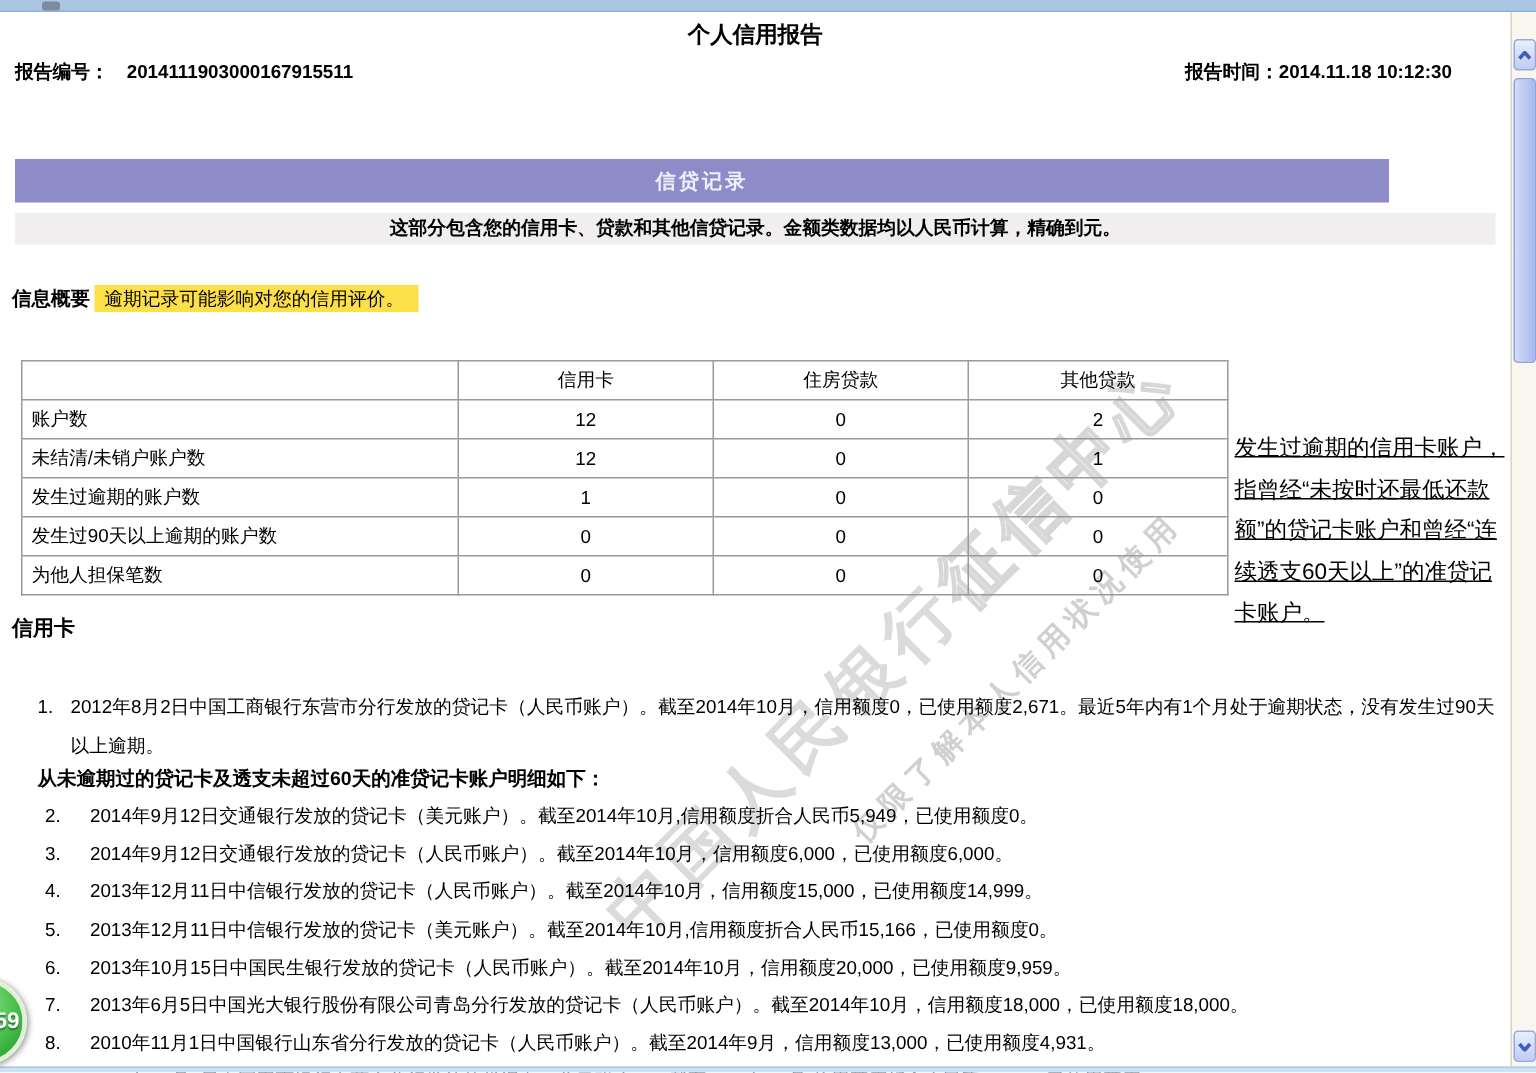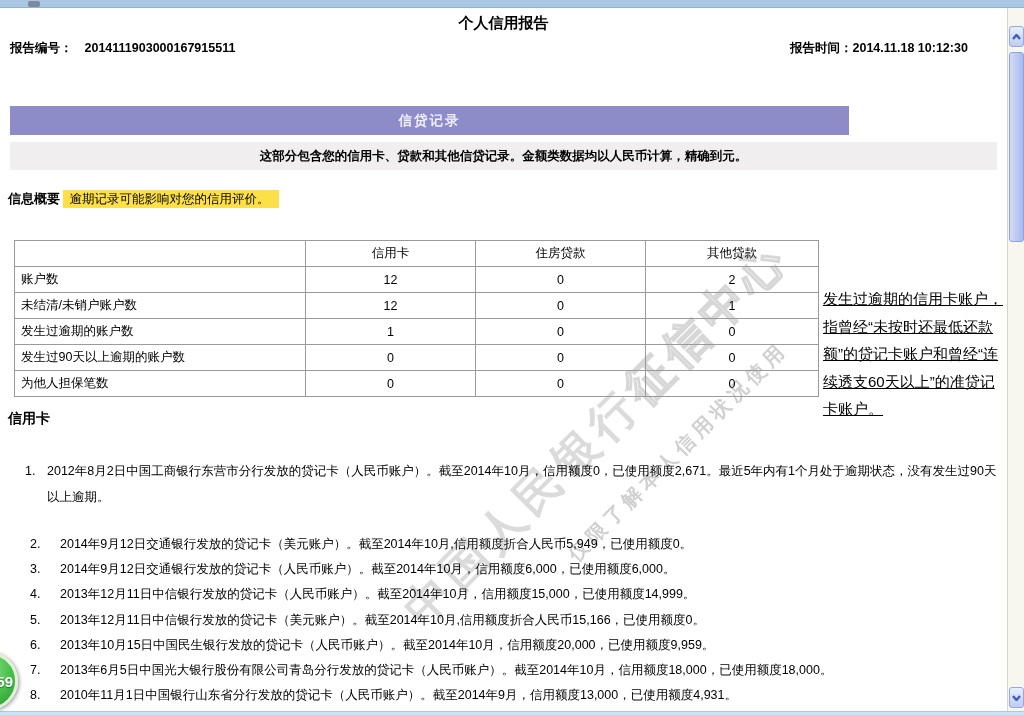--- a/index.html
+++ b/index.html
@@ -46,25 +46,25 @@
 
   .doc-title { position:absolute; top:6px; left:0; width:100%; text-align:center;
     font-size:15px; font-weight:bold; }
 
   .meta { position:absolute; width:100%; height:16px; font-size:12.5px; font-weight:bold; }
   .meta-1 { top:32px; }
   .meta-2 { top:58px; }
   .m-abs { position:absolute; white-space:nowrap; }
   .gap-lg { display:inline-block; width:12px; }
 
-  .banner { position:absolute; top:98px; left:10px; width:839px; height:29px;
+  .banner { position:absolute; top:98px; left:10px; width:916px; height:29px;
     background:#8e8cc8; color:#efeffb; font-size:13.5px; font-weight:bold;
     display:flex; align-items:center; justify-content:center; letter-spacing:2px; }
 
-  .band { position:absolute; top:134px; left:10px; width:987px; height:28px;
+  .band { position:absolute; top:134px; left:10px; width:987px; height:21px;
     background:#f0eeee; font-size:12.5px; font-weight:bold;
     display:flex; align-items:center; justify-content:center; }
 
   .info-row { position:absolute; top:182px; left:8px; font-size:12.5px; }
   .info-label { font-size:13px; font-weight:bold; }
   .info-note { background:#fde047; padding:2px 10px 2px 6px; }
 
   
   .table-wrap { position:absolute; top:232px; left:14px; }
   table.summary { border-collapse:collapse; font-size:12.5px; }
@@ -181,20 +181,21 @@
     <div class="cc-heading">信用卡</div>
 
 
     <div class="overdue-list">
       <div class="item">
         <span class="num">1.</span>
         <span class="txt">2012年8月2日中国工商银行东营市分行发放的贷记卡（人民币账户）。截至2014年10月，信用额度0，已使用额度2,671。最近5年内有1个月处于逾期状态，没有发生过90天以上逾期。</span>
       </div>
     </div>
 
+    <div class="sub-heading sub-2">从未逾期过的贷记卡及透支未超过60天的准贷记卡账户明细如下：</div>
 
     <div class="normal-list">
       <div class="item">
         <span class="num">2.</span>
         <span class="txt">2014年9月12日交通银行发放的贷记卡（美元账户）。截至2014年10月,信用额度折合人民币5,949，已使用额度0。</span>
       </div>
       <div class="item">
         <span class="num">3.</span>
         <span class="txt">2014年9月12日交通银行发放的贷记卡（人民币账户）。截至2014年10月，信用额度6,000，已使用额度6,000。</span>
       </div>

